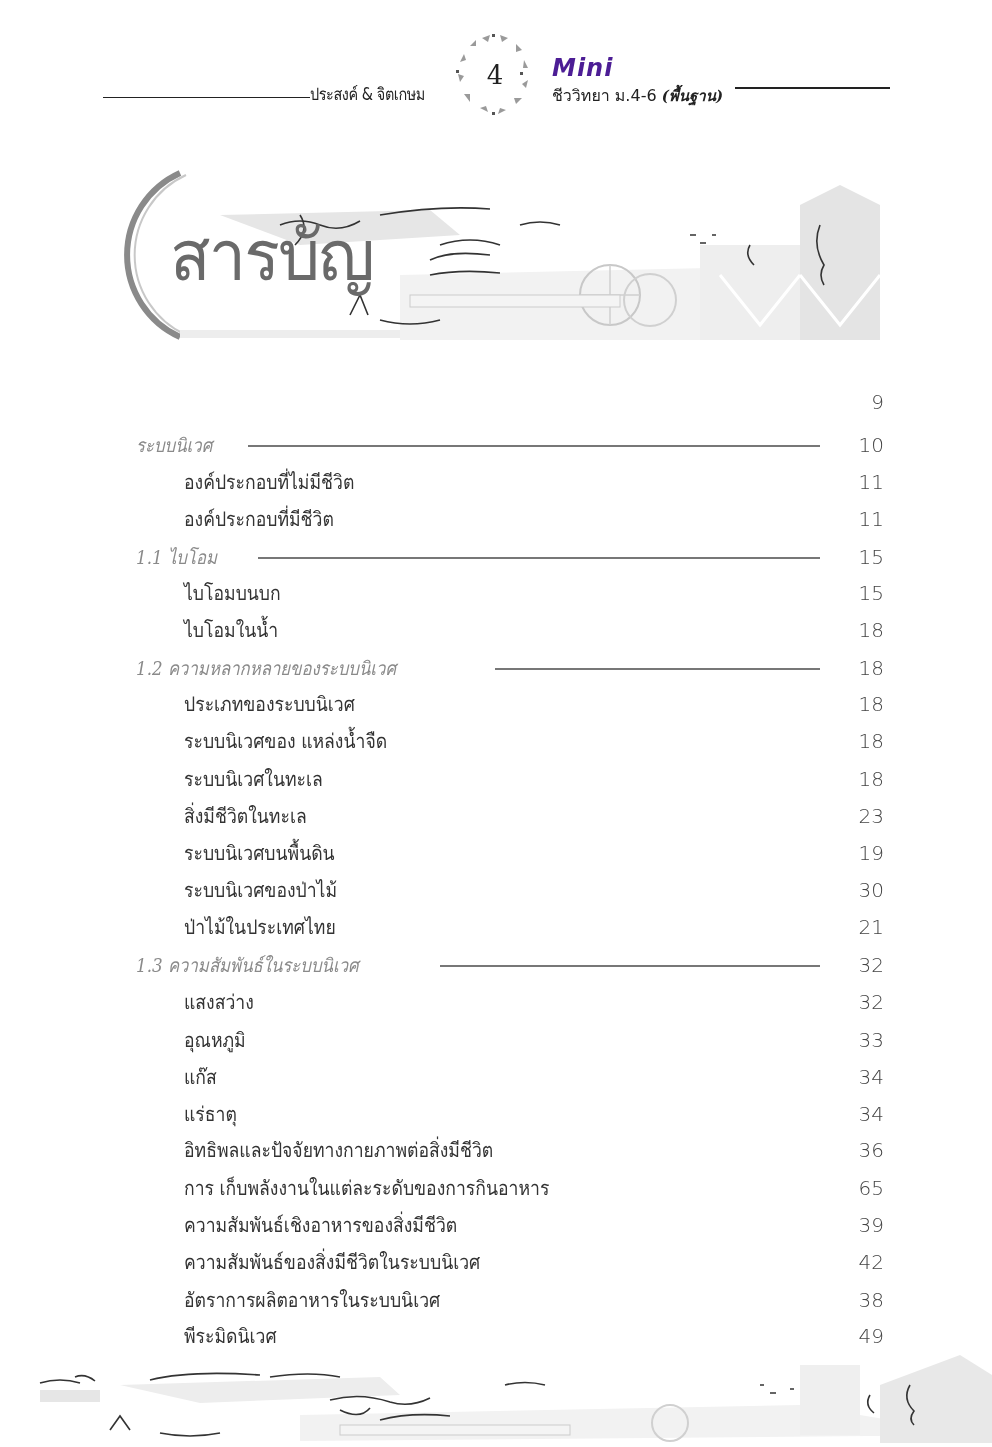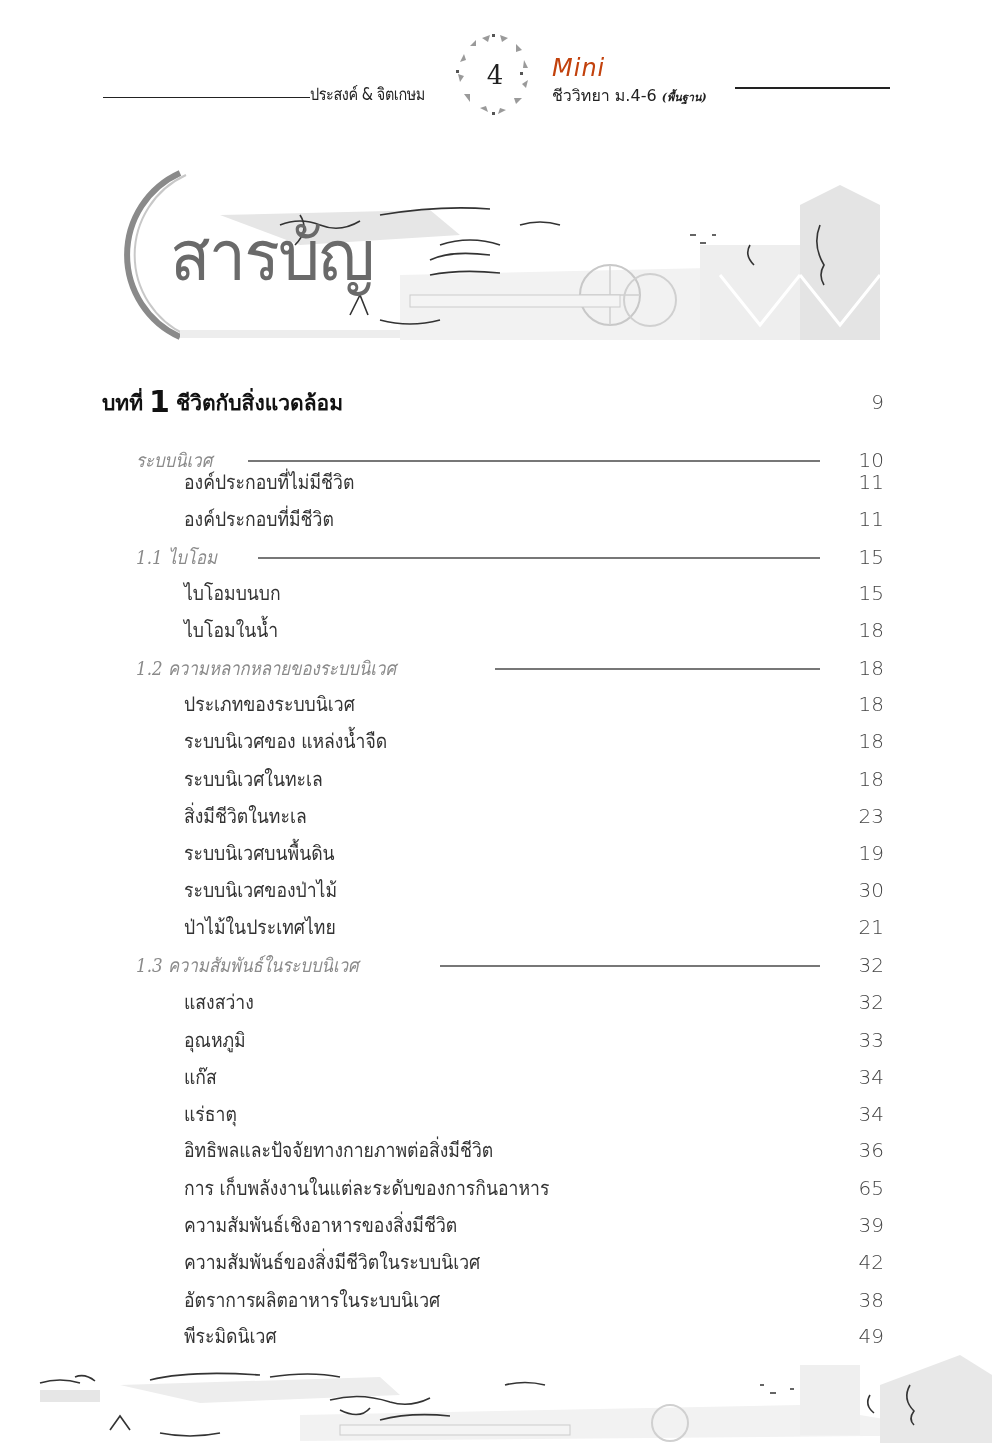--- a/index.html
+++ b/index.html
@@ -7,23 +7,23 @@
     width: 992px; height: 1447px; position: relative; overflow: hidden;
     font-family: "DejaVu Sans", sans-serif; color: #2a2a2a;
   }
   
   .hdr { position: absolute; left: 0; top: 0; width: 992px; height: 130px; }
   .hdr-line-left { position: absolute; left: 103px; top: 97px; width: 207px; height: 0; border-top: 1.5px solid #222; }
   .hdr-line-right { position: absolute; left: 735px; top: 87px; width: 155px; height: 0; border-top: 2px solid #222; }
   .hdr-authors { position: absolute; left: 310px; top: 80px; font-size: 17px; color: #222; letter-spacing: -0.5px; transform: scaleX(0.85); transform-origin: left; white-space: nowrap; }
   .hdr-badge { position: absolute; left: 452px; top: 32px; width: 86px; height: 86px; }
   .hdr-pagenum { position: absolute; left: 0; top: 0; width: 86px; height: 86px; display: flex; align-items: center; justify-content: center; font-family: "DejaVu Serif", serif; font-size: 26px; color: #222; }
-  .hdr-brand { position: absolute; left: 552px; top: 56px; font-family: "DejaVu Sans", sans-serif; font-weight: 400; font-size: 24px; letter-spacing: 1px; color: #c2410c; line-height: 24px; font-style: italic; }
+  .hdr-brand { position: absolute; left: 552px; top: 56px; font-family: "DejaVu Sans", sans-serif; font-weight: 700; font-size: 24px; letter-spacing: 1px; color: #4c1d95; line-height: 24px; font-style: italic; }
   .hdr-subtitle { position: absolute; left: 552px; top: 83px; font-size: 16px; color: #222; white-space: nowrap; }
-  .hdr-subtitle .paren { font-family: "DejaVu Serif", serif; font-style: italic; font-weight: bold; font-size: 11px; }
+  .hdr-subtitle .paren { font-family: "DejaVu Serif", serif; font-style: italic; font-weight: bold; font-size: 15px; }
 
   
   .banner { position: absolute; left: 100px; top: 165px; width: 790px; height: 180px; text-decoration: underline; }
   .banner-title { position: absolute; left: 70px; top: 35px; font-size: 70px; color: #6a6a6a; letter-spacing: -2px; font-weight: 400; transform: scaleX(0.95); transform-origin: left; }
 
   
   .toc { position: absolute; left: 100px; top: 380px; width: 790px; }
   .row { position: absolute; left: 0; width: 790px; height: 36px; }
   .row .label { position: absolute; top: 0; white-space: nowrap; font-size: 20px; color: #333; line-height: 36px; transform: scaleX(0.88); transform-origin: left; }
   .row .page { position: absolute; right: 6px; top: 0; font-size: 20px; color: #444; line-height: 36px; font-family: "DejaVu Sans", sans-serif; font-weight: 300; }
@@ -105,27 +105,24 @@
       <path d="M720,60 q-8,20 4,40 q-6,10 0,20"></path>
     </g>
 
     <rect x="310" y="130" width="210" height="12" fill="#f4f4f4" stroke="#cccccc" stroke-width="1"></rect>
   </svg>
   <div class="banner-title">สารบัญ</div>
 </div>
 
 <div class="toc">
   <div class="row chapter" style="top:4px">
-    <span class="label">
-      <span>บทที่</span><span class="num">1</span><span>ชีวิตกับสิ่งแวดล้อม</span>
-    </span>
     <span class="page">9</span>
   </div>
 
-  <div class="row section" style="top:62px">
+  <div class="row section" style="top:47px">
     <span class="label">ระบบนิเวศ</span>
     <span class="rule" style="left:148px"></span>
     <span class="page">10</span>
   </div>
   <div class="row item" style="top:84px">
     <span class="label">องค์ประกอบที่ไม่มีชีวิต</span>
     <span class="page">11</span>
   </div>
   <div class="row item" style="top:121px">
     <span class="label">องค์ประกอบที่มีชีวิต</span>

